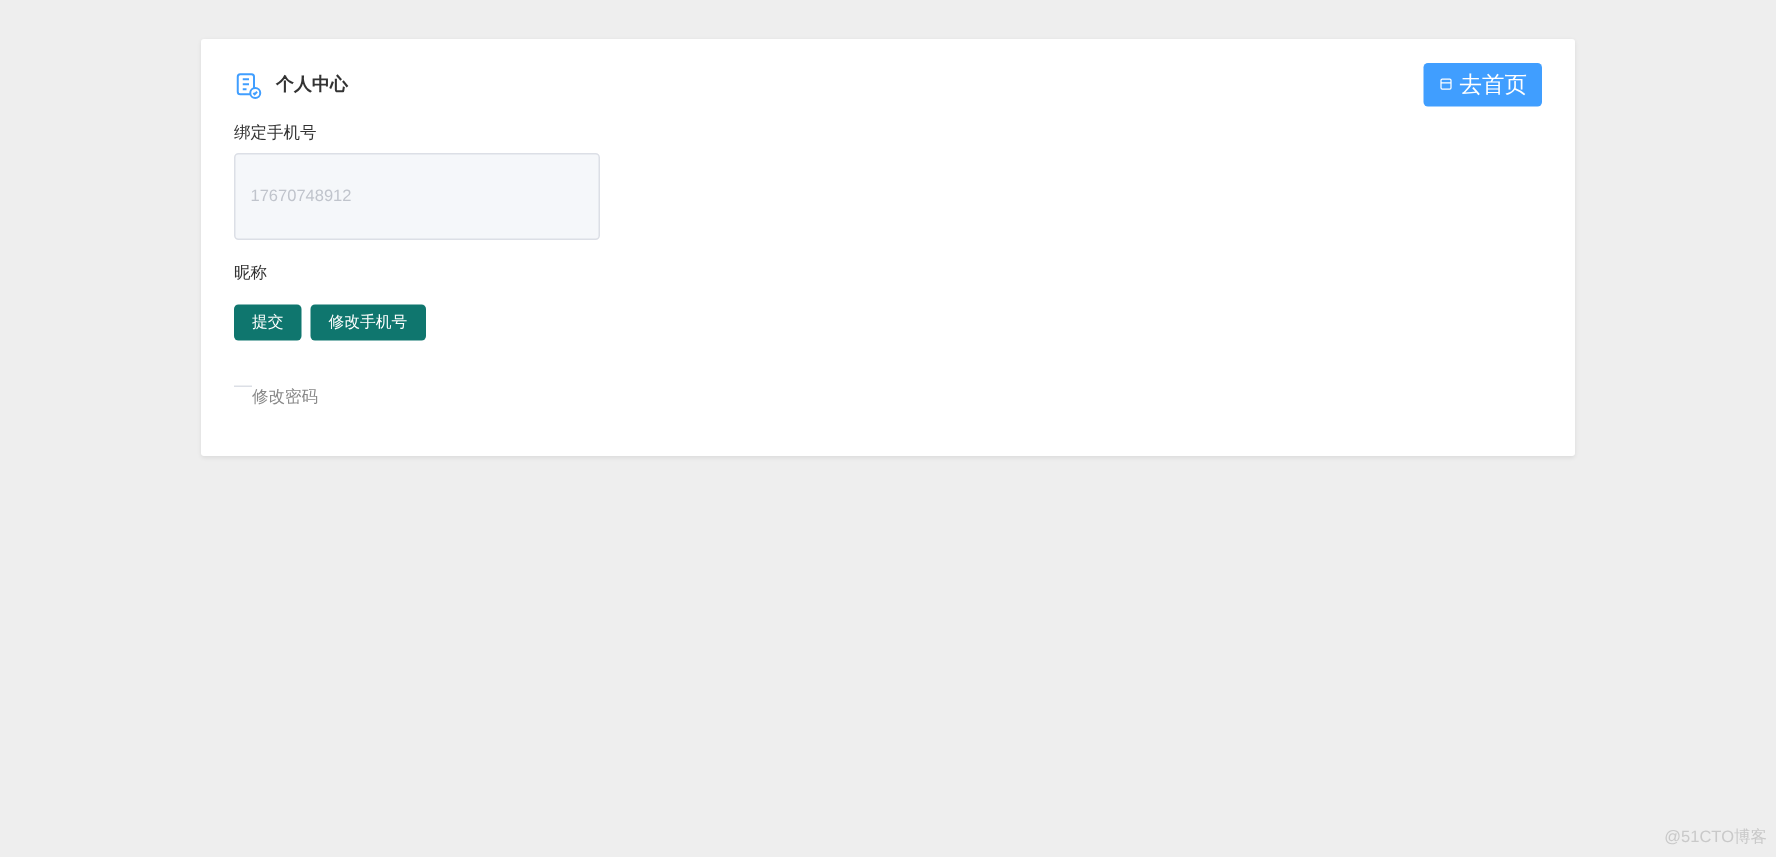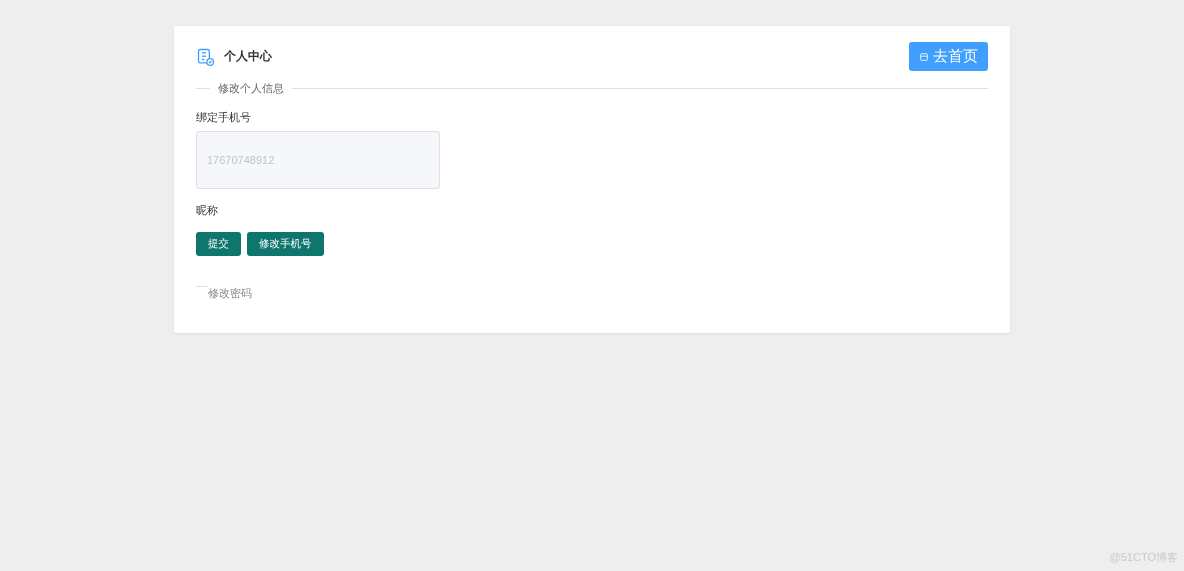--- a/index.html
+++ b/index.html
@@ -11,21 +11,21 @@
       font-family: -apple-system, BlinkMacSystemFont, "Segoe UI", "PingFang SC", "Hiragino Sans GB", "Microsoft YaHei", sans-serif;
       background-color: #eeeeee;
       width: 1184px;
       height: 571px;
       padding: 26px 0;
       position: relative;
     }
     .card {
       background: #fff;
       margin: 0 auto;
-      width: 836px;
+      width: 916px;
       border-radius: 2px;
       box-shadow: 0 1px 3px rgba(0,0,0,0.08);
       padding: 16px 22px 22px 22px;
     }
     .card-header {
       display: flex;
       align-items: center;
       justify-content: space-between;
       margin-bottom: 10px;
     }
@@ -163,25 +163,20 @@
       <span>
         <svg width="10" height="10" viewBox="0 0 24 24" fill="none" stroke="#fff" stroke-width="2">
           <rect x="4" y="4" width="16" height="16" rx="2"></rect>
           <line x1="4" y1="10" x2="20" y2="10"></line>
         </svg>
       </span>
       <span>去首页</span>
     </button>
   </div>
 
-  <div class="section-divider">
-    <span class="line-short"></span>
-    <span class="label">修改个人信息</span>
-    <span class="line-long"></span>
-  </div>
 
   <div class="form-section">
     <div class="form-group">
       <label class="form-label">绑定手机号</label>
       <input type="text" class="form-input" disabled="" value="17670748912" style="">
     </div>
 
     <div class="form-group">
       <label class="form-label">昵称</label>
     </div>

